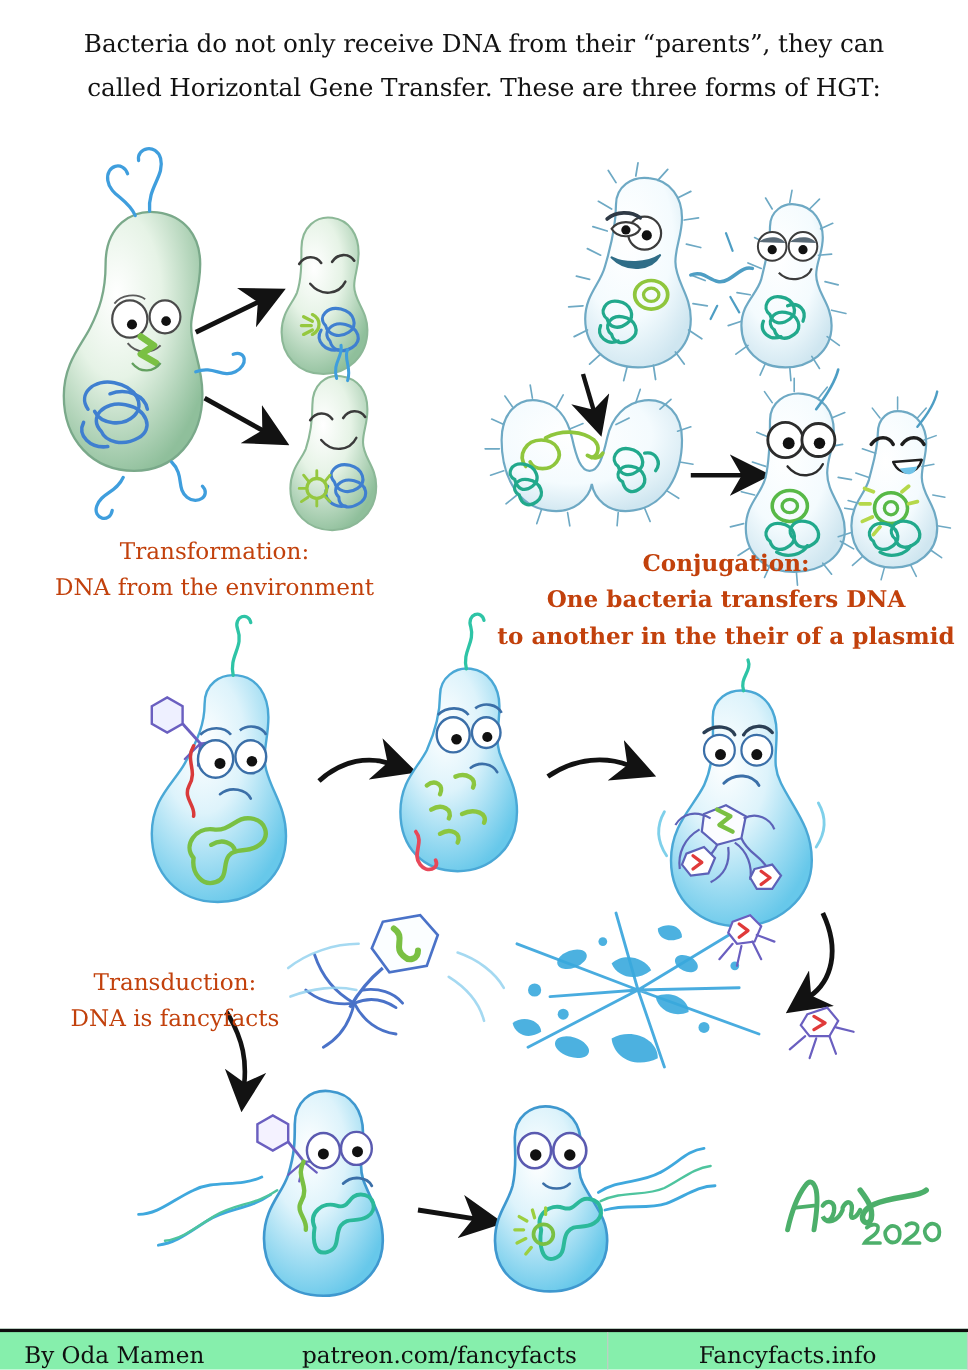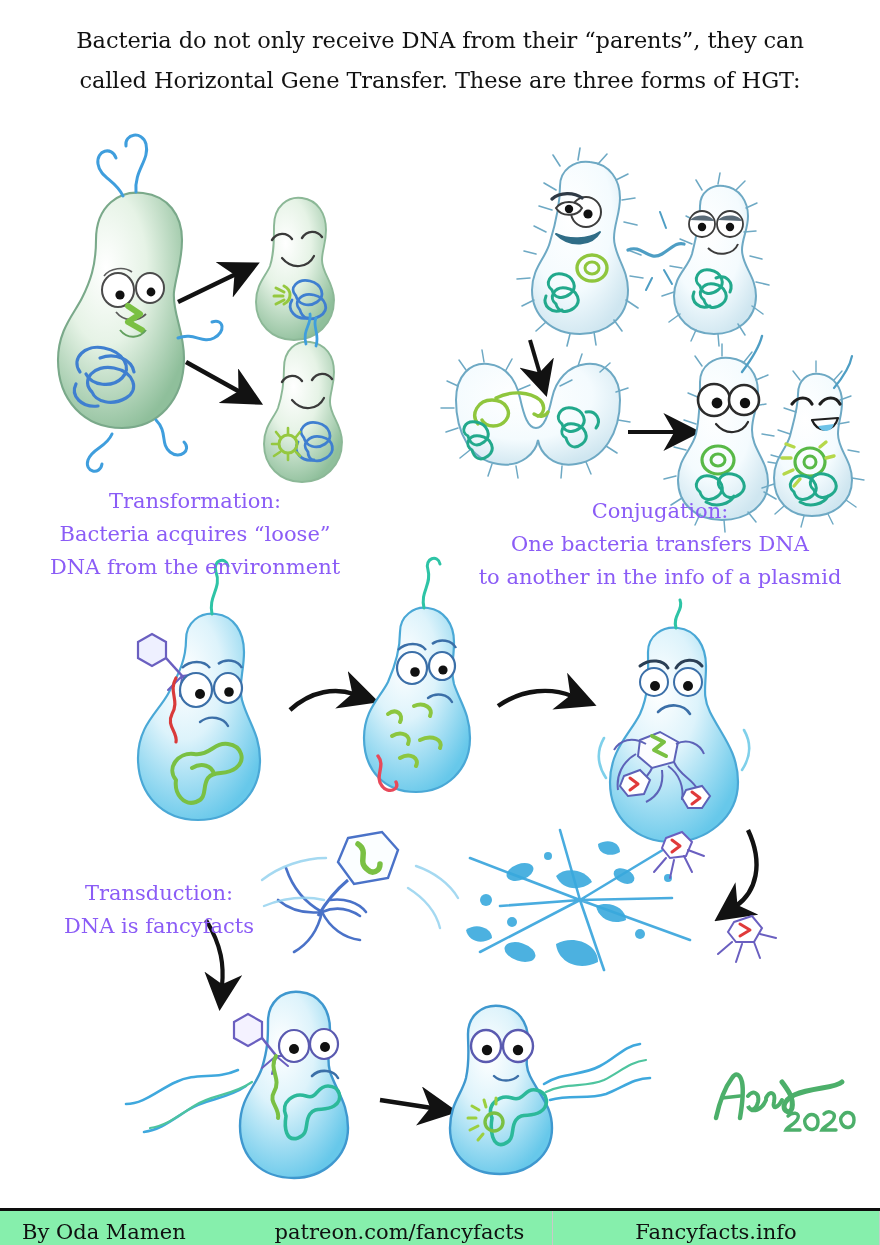--- a/index.html
+++ b/index.html
@@ -18,25 +18,25 @@
     position:absolute;left:0;top:20px;width:880px;
     text-align:center;
     font-size:22.5px;
     line-height:40px;
     letter-spacing:-0.1px;
     color:#121212;
   }
   .header div{white-space:nowrap;}
 
   
-  .caption{position:absolute;font-size:21px;line-height:33px;color:#8b5cf6;}
+  .caption{position:absolute;font-size:21px;line-height:33px;color:#c2410c;}
   .caption .ttl{display:block;}
   .cap-transformation{left:0;top:485px;width:390px;text-align:center;}
   .cap-transformation .l1{display:block;}
-  .cap-conjugation{left:440px;top:495px;width:440px;text-align:center;}
+  .cap-conjugation{left:440px;top:495px;width:440px;text-align:center;font-weight:bold;}
   .cap-transduction{left:10px;top:845px;width:270px;text-align:left;margin-top:32px;}
   .cap-transduction .ttl{text-align:center;padding-left:28px;}
 
   
   .footer{
     position:absolute;left:0;top:1196px;width:880px;height:49px;
     border-top:3px solid #0d0d0d;
     border-bottom:4px solid #0d0d0d;
     box-sizing:border-box;
     display:flex;align-items:center;
@@ -566,28 +566,27 @@
     </g>
   </svg>
 
   <div class="header">
     <div>Bacteria do not only receive DNA from their “parents”, they can</div>
     <div>called Horizontal Gene Transfer. These are three forms of HGT:</div>
   </div>
 
   <div class="caption cap-transformation">
     <span class="ttl">Transformation:</span>
-    <span class="l1">Bacteria acquires “loose”</span>
     <span class="l1">DNA from the environment</span>
   </div>
 
   <div class="caption cap-conjugation">
     <span class="ttl">Conjugation:</span>
     <span class="ttl">One bacteria transfers DNA</span>
-    <span class="ttl">to another in the info of a plasmid</span>
+    <span class="ttl">to another in the their of a plasmid</span>
   </div>
 
   <div class="caption cap-transduction">
     <span class="ttl">Transduction:</span>
     <span class="ttl">DNA is fancyfacts</span>
   </div>
 
   <div class="footer">
     <div class="cell f1">By Oda Mamen</div>
     <div class="cell f3">patreon.com/fancyfacts</div>

